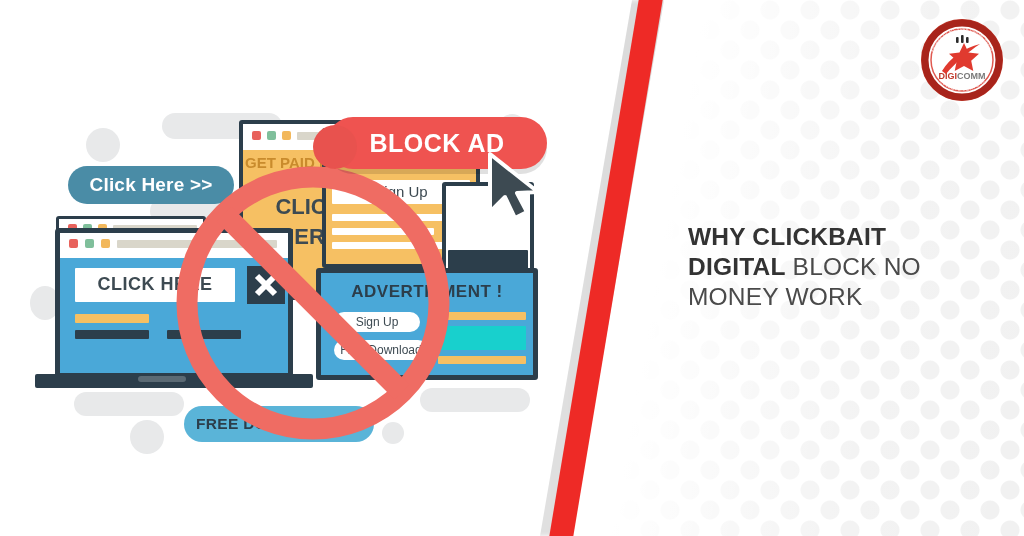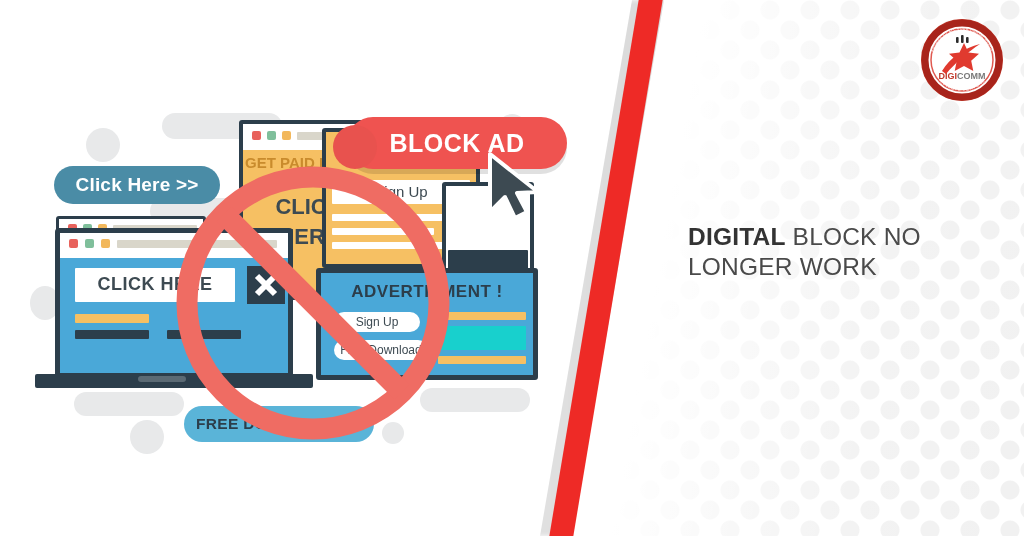--- a/index.html
+++ b/index.html
@@ -78,21 +78,21 @@
     font-weight:bold; white-space:nowrap;
   }
 
   
   .prohibit{
     position:absolute; left:168px; top:158px; width:290px; height:290px; z-index:30;
   }
 
   
   .blockad{
-    position:absolute; left:347px; top:117px; width:220px; height:52px;
+    position:absolute; left:327px; top:117px; width:220px; height:52px;
     background:#ef5350; border-radius:999px; z-index:32;
     display:flex; align-items:center; justify-content:center;
     box-shadow:0 5px 0 rgba(0,0,0,0.12);
   }
   .blockad span{ color:#fff; font-size:25px; font-weight:bold; letter-spacing:0.5px; }
   .blockad::before{
     content:""; position:absolute; left:-14px; top:8px; width:44px; height:44px;
     background:#e8524e; border-radius:50%;
   }
 
@@ -186,21 +186,21 @@
         <span>Sign Up</span>
       </div>
       <div class="pill" style="left:18px;top:72px;width:94px;height:20px;background:#ffffff;font-weight:400;font-size:12px;color:#3d4a52;">
         <span>Free Download</span>
       </div>
       <div class="bar" style="left:122px;top:44px;width:88px;height:8px;background:#f6c063;"></div>
       <div class="bar" style="left:122px;top:58px;width:88px;height:24px;background:#18d0cd;"></div>
       <div class="bar" style="left:122px;top:88px;width:88px;height:8px;background:#f6c063;"></div>
     </div>
 
-    <div class="pill" style="left:54px; top:166px; width:166px; height:38px; background:#4a8ca6; color:#ffffff; font-size:19px; letter-spacing:0.2px;">
+    <div class="pill" style="left:68px; top:166px; width:166px; height:38px; background:#4a8ca6; color:#ffffff; font-size:19px; letter-spacing:0.2px;">
       <span>Click Here &gt;&gt;</span>
     </div>
 
     <div class="pill" style="left:184px; top:406px; width:190px; height:36px; background:#5ab4d8; color:#2c3e4b; font-size:15.5px; letter-spacing:0.3px;">
       <span>FREE DOWNLOAD &gt;&gt;</span>
     </div>
 
     <div class="prohibit">
       <svg viewBox="0 0 290 290" width="290" height="290" aria-hidden="true">
         <circle cx="145" cy="145" r="126" fill="none" stroke="#ef6c63" stroke-width="21"></circle>
@@ -214,22 +214,23 @@
 
     <div class="cursor">
       <svg viewBox="0 0 62 72" width="62" height="72" aria-hidden="true">
         <path d="M6 4 L6 62 L21 47 L31 68 L43 62 L33 43 L54 42 Z" fill="#3d4a52" stroke="#ffffff" stroke-width="4" stroke-linejoin="round"></path>
       </svg>
     </div>
 
   </div>
 
   <div class="headline">
+    <div><span class="hl-strong">WHY CLICKBAIT</span></div>
     <div><span class="hl-strong">DIGITAL</span><span class="hl-light"> BLOCK NO</span></div>
-    <div><span class="hl-light">LONGER WORK</span></div>
+    <div><span class="hl-light">MONEY WORK</span></div>
   </div>
 
   <div class="logo">
     <svg viewBox="0 0 84 84" width="84" height="84">
       <defs>
         <path id="arcTop" d="M 12,42 A 30,30 0 0 1 72,42" fill="none"></path>
         <path id="arcBot" d="M 11,42 A 31,31 0 0 0 73,42" fill="none"></path>
       </defs>
       <circle cx="42" cy="42" r="41" fill="#ffffff"></circle>
       <circle cx="42" cy="42" r="40" fill="none" stroke="#c0392b" stroke-width="2"></circle>

